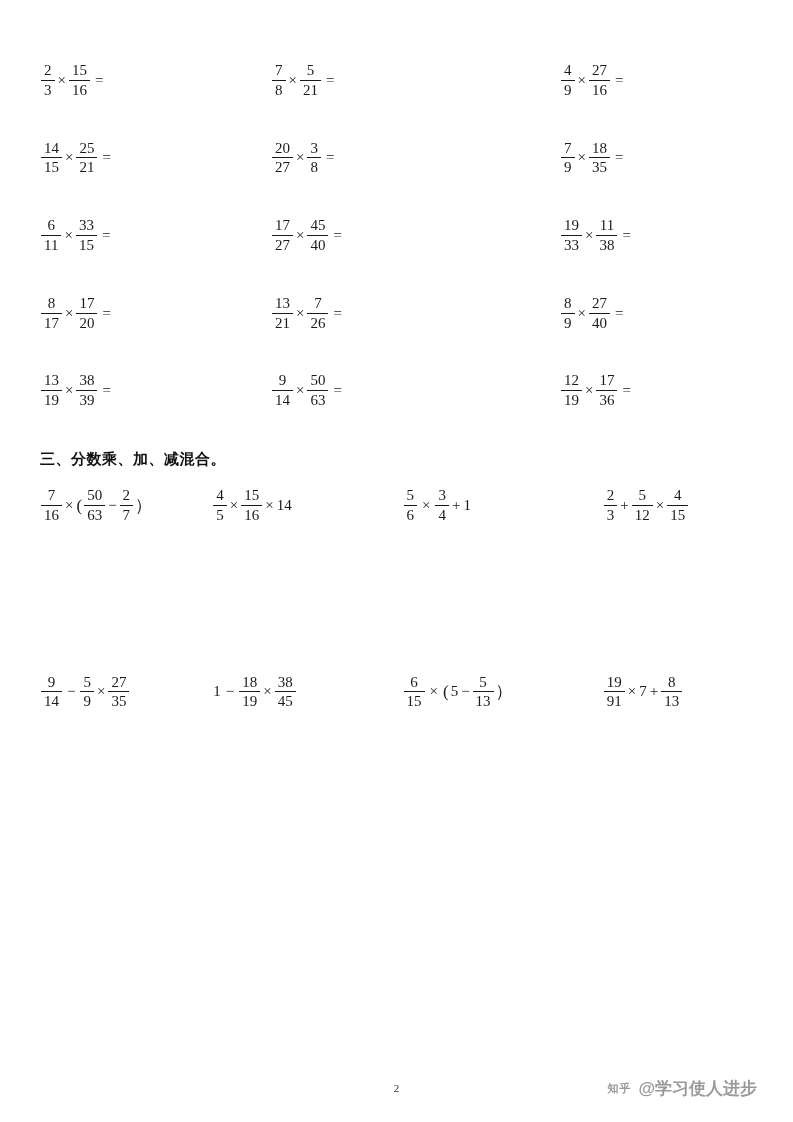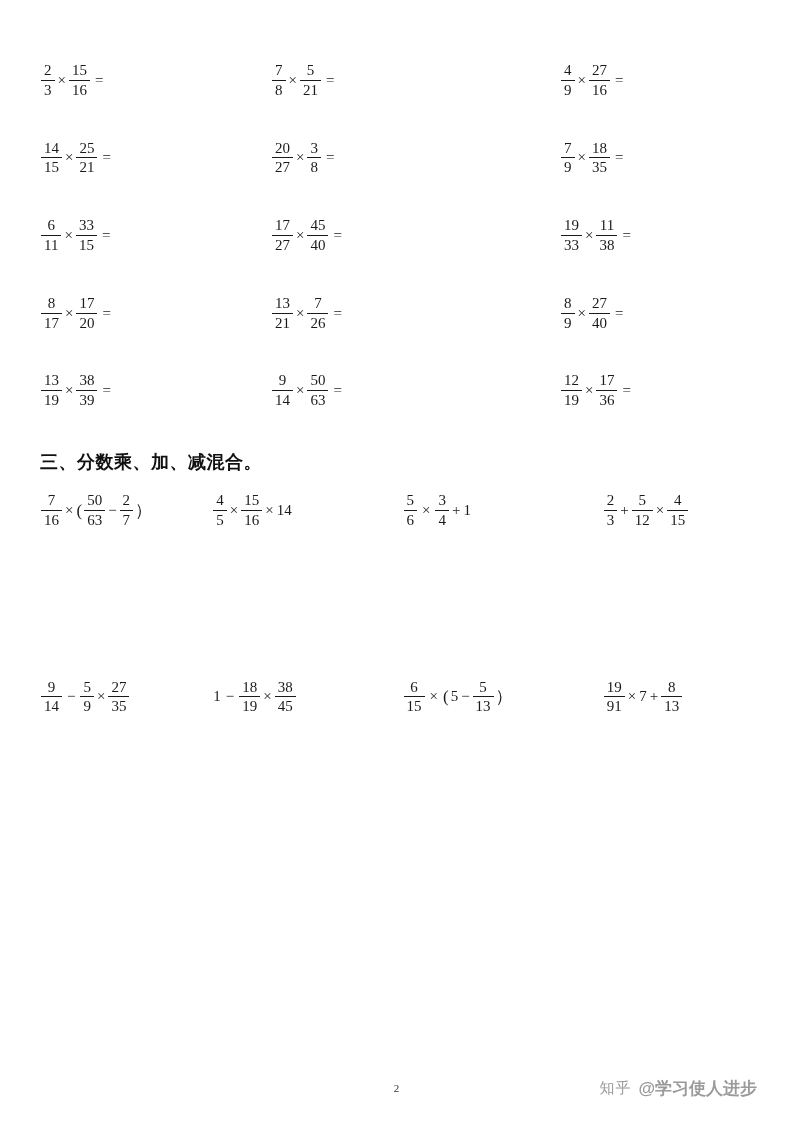--- a/index.html
+++ b/index.html
@@ -68,21 +68,21 @@
     display: flex;
     justify-content: flex-start;
   }
   .row3 .cell.c1 { padding-left: 0px; }
   .row3 .cell.c2 { padding-left: 38px; }
   .row3 .cell.c3 { padding-left: 96px; }
 
   .section-title {
     font-family: "Liberation Sans", sans-serif;
     font-weight: bold;
-    font-size: 18px;
+    font-size: 15px;
     color: #111;
     margin: 22px 0 18px 0;
     letter-spacing: 0.5px;
   }
 
   .rows4 { }
   .row4 {
     display: flex;
     width: 100%;
     margin-bottom: 150px;
@@ -114,22 +114,22 @@
     bottom: 22px;
     display: flex;
     align-items: center;
     gap: 7px;
     color: #9a9a9a;
     font-family: "Liberation Sans", sans-serif;
     font-size: 17px;
     font-weight: bold;
   }
   .watermark .zhihu-mark {
-    font-size: 15px;
-    font-weight: normal;
+    font-size: 11px;
+    font-weight: bold;
     color: #9a9a9a;
     letter-spacing: 1px;
   }
 </style>
 </head>
 <body>
 
 <div class="page">
 
   <div class="rows3">

